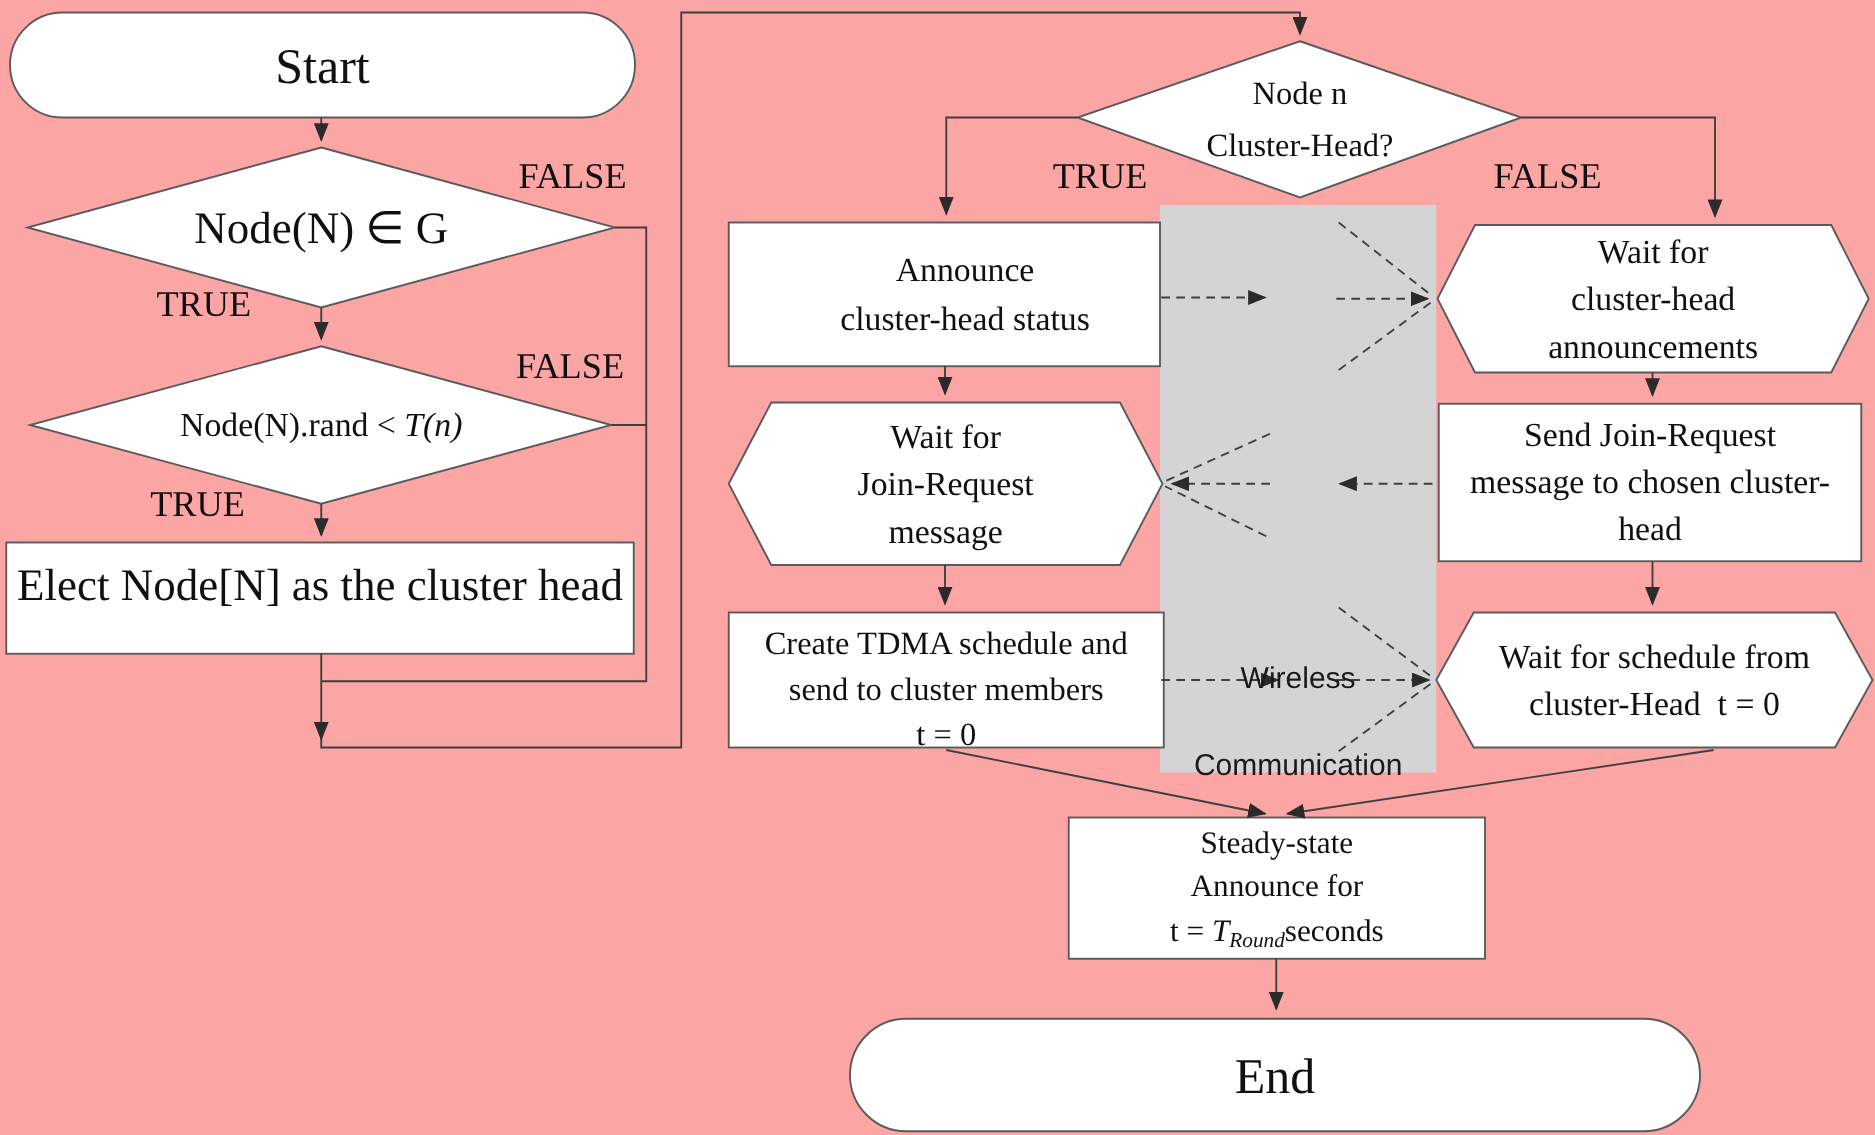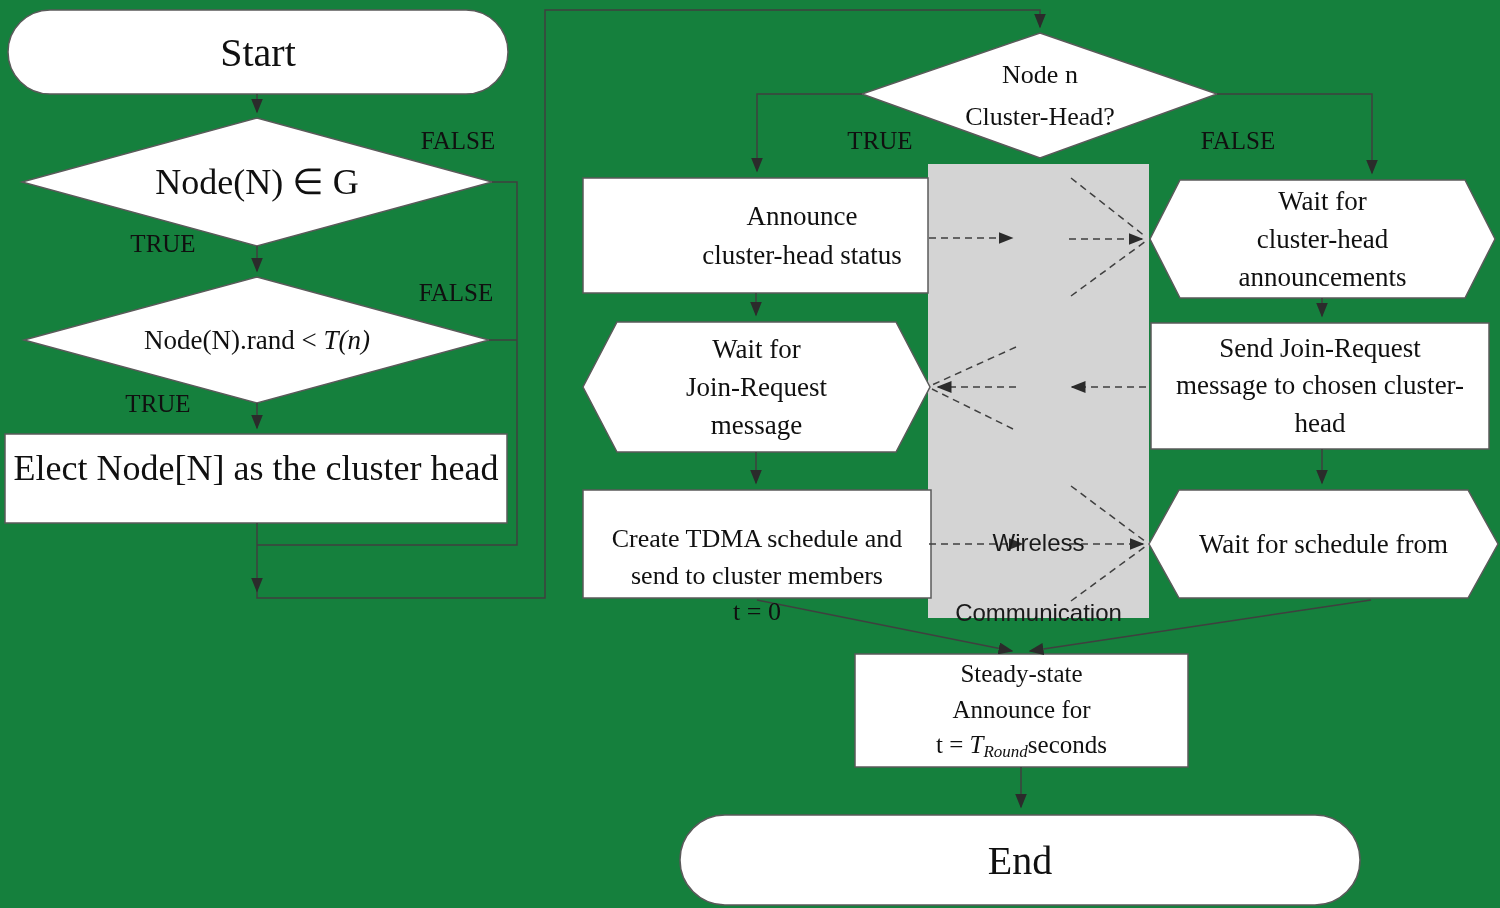--- a/index.html
+++ b/index.html
@@ -1,26 +1,26 @@
 <!DOCTYPE html>
 <html><head>
 <meta charset="utf-8">
 <style>
   html,body{margin:0;padding:0;background:#ffffff;}
-  .stage{position:relative;width:1500px;height:908px;background:#15803d;overflow:hidden;
+  .stage{position:relative;width:1500px;height:908px;background:#fca5a5;overflow:hidden;
          font-family:"Liberation Serif",serif;color:#111111;}
   .stage svg{position:absolute;left:0;top:0;}
   .lbl{position:absolute;display:flex;flex-direction:column;align-items:center;justify-content:center;
        text-align:center;white-space:pre;color:#101010;}
   .fs40{font-size:40px;}
   .fs28{font-size:36px;}
   .fs27{font-size:27px;line-height:1.42;}
   .fs26{font-size:26px;line-height:1.40;}
   .fs25{font-size:25px;line-height:1.42;}
-  .branch{font-size:25px;}
+  .branch{font-size:29px;}
   .sans{font-family:"Liberation Sans",sans-serif;font-size:24px;line-height:1.3;color:#1a1a1a;}
   .it{font-style:italic;}
   .sub{font-style:italic;font-size:0.68em;vertical-align:-0.25em;}
 </style>
 </head>
 <body>
 
 <div class="stage">
 
 <svg width="1500" height="908" viewBox="0 0 1500 908">
@@ -100,51 +100,52 @@
   <div class="lbl fs28" style="left:5px;top:434px;width:502px;height:68px;"><span>Elect Node[N] as the cluster head</span></div>
 
   <div class="lbl fs26" style="left:905px;top:57px;width:270px;height:78px;justify-content:space-between;">
     <span>Node n</span>
     <span>Cluster-Head?</span>
   </div>
 
   <div class="lbl branch" style="left:820px;top:122px;width:120px;height:38px;"><span>TRUE</span></div>
   <div class="lbl branch" style="left:1178px;top:122px;width:120px;height:38px;"><span>FALSE</span></div>
 
-  <div class="lbl fs27" style="left:583px;top:178px;width:378px;height:115px;margin-left:30px;">
+  <div class="lbl fs27" style="left:583px;top:178px;width:378px;height:115px;">
     <span>Announce</span>
     <span>cluster-head status</span>
   </div>
 
   <div class="lbl fs27" style="left:583px;top:322px;width:347px;height:130px;">
     <span>Wait for</span>
     <span>Join-Request</span>
     <span>message</span>
   </div>
 
-  <div class="lbl fs26" style="left:583px;top:514px;width:348px;height:124px;">
+  <div class="lbl fs26" style="left:583px;top:490px;width:348px;height:124px;">
     <span>Create TDMA schedule and</span>
     <span>send to cluster members</span>
     <span>t = 0</span>
   </div>
 
   <div class="lbl fs27" style="left:1150px;top:180px;width:345px;height:118px;">
     <span>Wait for</span>
     <span>cluster-head</span>
     <span>announcements</span>
   </div>
 
   <div class="lbl fs27" style="left:1151px;top:323px;width:338px;height:126px;line-height:1.38;">
     <span>Send Join-Request</span>
     <span>message to chosen cluster-</span>
     <span>head</span>
   </div>
 
   <div class="lbl fs27" style="left:1149px;top:490px;width:349px;height:108px;align-items:center;">
     <span>Wait for schedule from</span>
+    <span>cluster-Head  t = 0</span>
   </div>
 
   <div class="lbl fs25" style="left:855px;top:654px;width:333px;height:113px;border-radius:11px;">
     <span>Steady-state</span>
     <span>Announce for</span>
     <span><span>t = </span><span class="it">T</span><span class="sub">Round</span><span>seconds</span></span>
   </div>
 
   <div class="lbl fs40" style="left:680px;top:815px;width:680px;height:90px;"><span>End</span></div>
 

